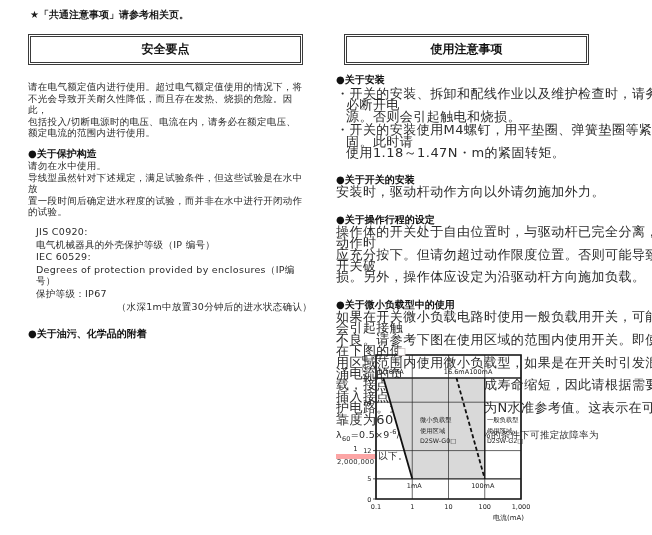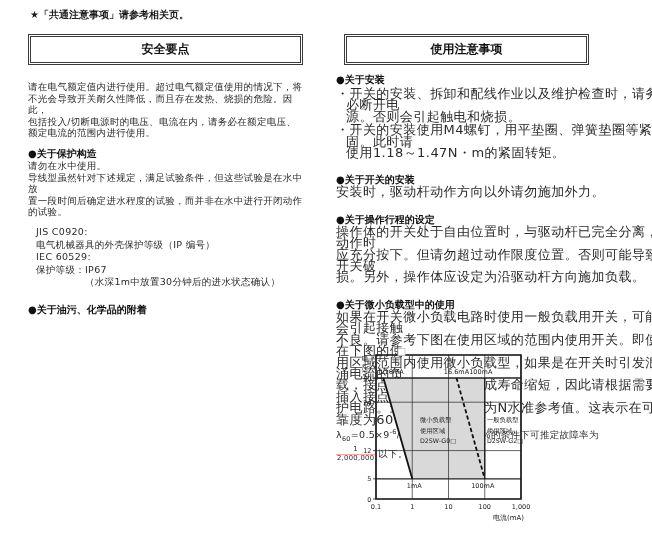--- a/index.html
+++ b/index.html
@@ -15,29 +15,29 @@
   .col-right .header-box{width:245px;margin-left:8px;}
   p{margin:0;}
   .body{font-size:9.5px;line-height:11.6px;white-space:pre-line;letter-spacing:0.3px;}
   .col-right .body{font-size:13px;line-height:11.4px;letter-spacing:0.45px;}
   .sec-title{font-weight:bold;font-size:10px;line-height:12px;color:#111;}
   .mt-intro{margin-top:16px;}
   .mt-sec{margin-top:9px;}
   .mt-sec2{margin-top:16px;}
   .sub{margin-top:1px;margin-left:8px;}
   .sub-first{margin-top:8px;}
-  .note{margin-left:57px;}
+  .note{margin-left:57px;text-align:right;}
   .bullet{padding-left:10px;text-indent:-10px;margin-top:2px;}
   .formula-line{font-size:9.5px;line-height:12px;letter-spacing:0.3px;margin-top:1px;}
   .formula-line sub{font-size:6.5px;}
   .formula-line sup{font-size:6.5px;}
   .frac{display:inline-block;vertical-align:middle;text-align:center;
         font-size:6.8px;line-height:1.15;margin-right:3px;color:#2b2b2b;}
   .frac .num{display:block;}
-  .frac .den{display:block;border-top:1px solid #fca5a5;padding:0 1px;}
+  .frac .den{display:block;border-top:5px solid #fca5a5;padding:0 1px;}
   .chart{position:absolute;left:346px;top:346px;width:250px;height:189px;}
   .chart svg{display:block;}
   .chart text{font-family:"DejaVu Sans",sans-serif;}
 </style>
 </head>
 <body>
 
 <div class="page">
 
   <div class="star-note">★「共通注意事项」请参考相关页。</div>
@@ -52,20 +52,21 @@
 额定电流的范围内进行使用。</p>
 
     <p class="sec-title mt-sec">●关于保护构造</p>
     <p class="body">请勿在水中使用。
 导线型虽然针对下述规定，满足试验条件，但这些试验是在水中放
 置一段时间后确定进水程度的试验，而并非在水中进行开闭动作
 的试验。</p>
     <p class="body sub sub-first">JIS C0920:</p>
     <p class="body sub">电气机械器具的外壳保护等级（IP 编号）</p>
     <p class="body sub">IEC 60529:</p>
+    <p class="body sub">Degrees of protection provided by enclosures（IP编号）</p>
     <p class="body sub">保护等级：IP67</p>
     <p class="body sub note">（水深1m中放置30分钟后的进水状态确认）</p>
 
     <p class="sec-title mt-sec2">●关于油污、化学品的附着</p>
   </div>
 
   <div class="col col-right">
     <div class="header-box">
       <span>使用注意事项</span>
     </div>

